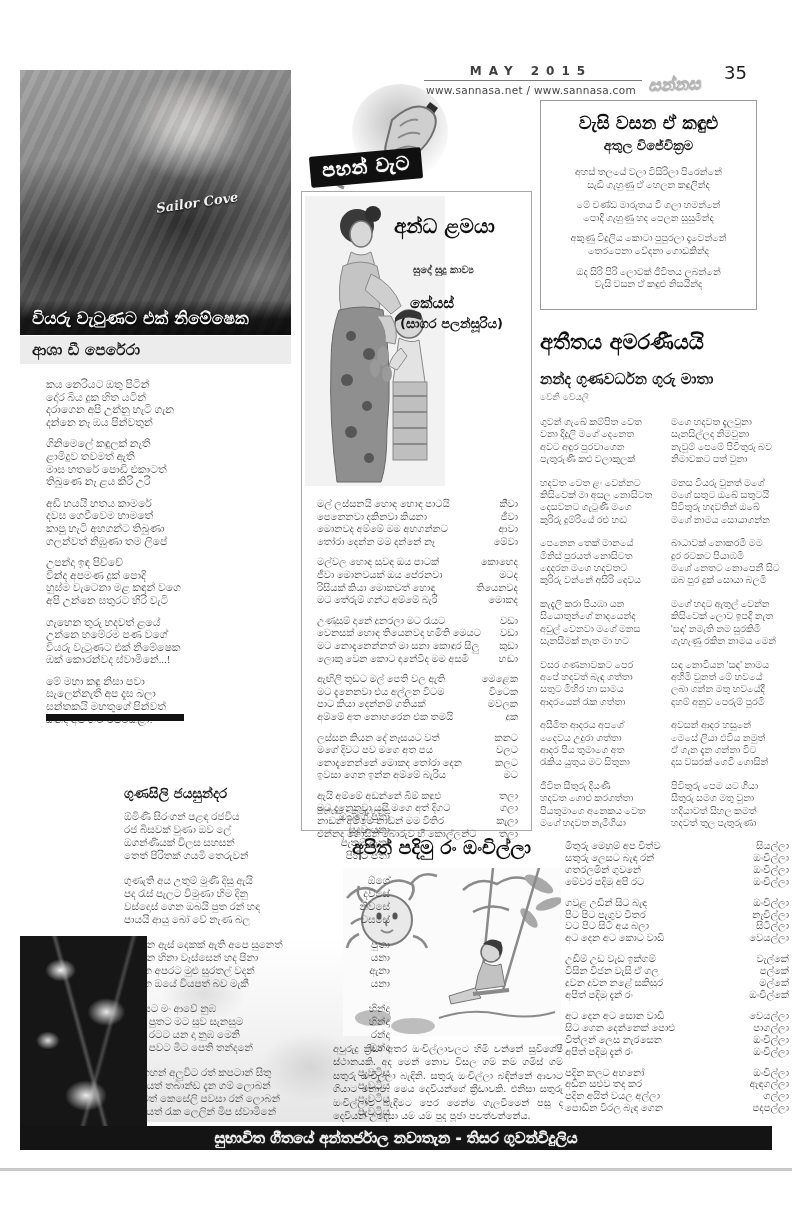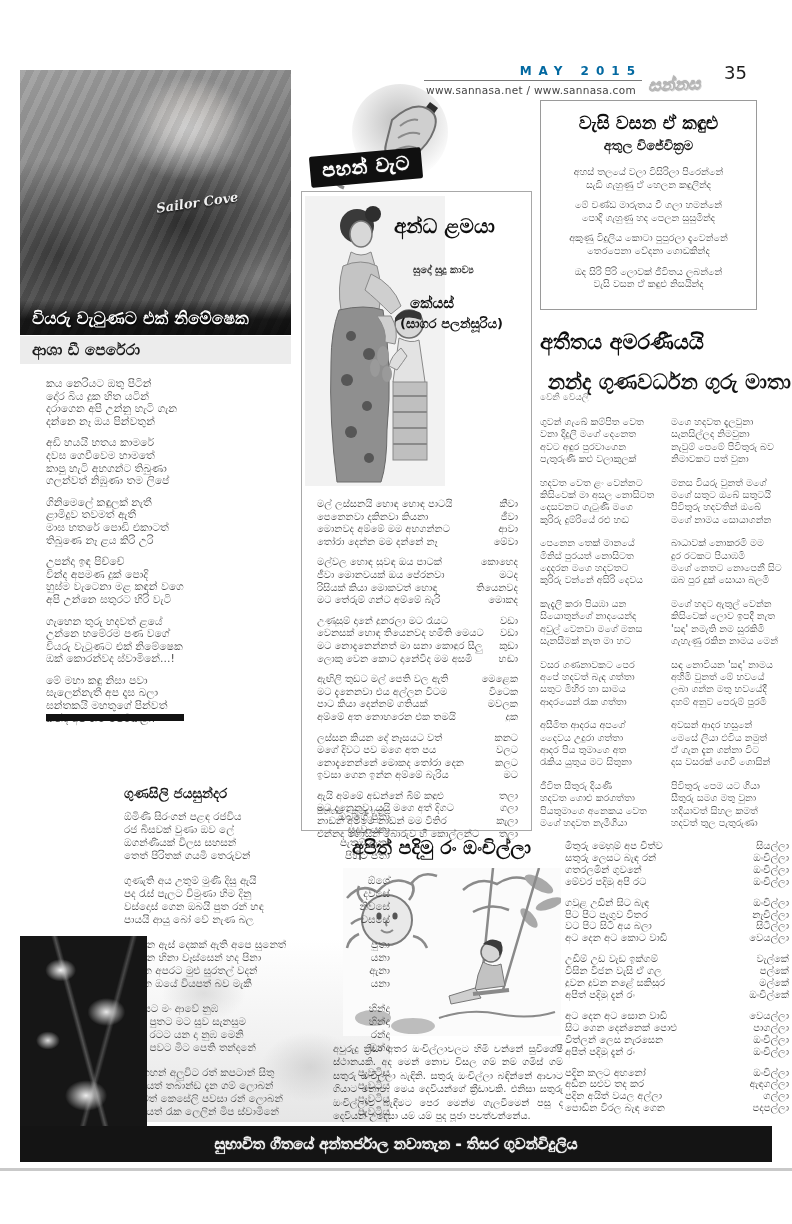--- a/index.html
+++ b/index.html
@@ -2,21 +2,21 @@
 <html><head>
 <meta charset="utf-8">
 <style>
   * { margin:0; padding:0; box-sizing:border-box; }
   html,body { background:#fff; }
   body { font-family:"DejaVu Sans","Liberation Sans",sans-serif; color:#222; }
   .page { position:relative; width:792px; height:1224px; background:#fff; overflow:hidden; }
   .abs { position:absolute; }
 
   
-  .hdr-date { font-size:12px; letter-spacing:7px; font-weight:bold; color:#0369a1; text-align:right; }
+  .hdr-date { font-size:12px; letter-spacing:7px; font-weight:bold; color:#404040; text-align:center; }
   .hdr-rule { background:#7a7a7a; height:1px; }
   .hdr-web { font-size:10.5px; color:#444; text-align:center; letter-spacing:.3px; }
   .masthead { font-style:italic; font-weight:bold; font-size:17px; color:#b9b9b9;
               text-shadow:0 0 1px #8a8a8a, 1px 1px 0 #d9d9d9; transform:rotate(-2deg); }
   .pagenum { font-size:18px; color:#1d1d1d;text-align:center; }
 
   
   .woman-photo { width:271px; height:265px; overflow:hidden;
     background:
       radial-gradient(95px 75px at 62% 22%, #cdcdcd, rgba(205,205,205,0) 70%),
@@ -30,21 +30,21 @@
   .shirt-text { position:absolute; left:50%; top:47%; transform:rotate(-8deg);
       font-family:"DejaVu Serif",serif; font-style:italic; font-weight:bold;
       color:#efefef; font-size:13px; text-shadow:0 1px 2px #000; }
   .photo-title-band { position:absolute; left:0; right:0; bottom:0; padding:8px 12px 7px;
       background:linear-gradient(180deg, rgba(0,0,0,0), rgba(0,0,0,.72) 55%);
       color:#fff; font-weight:bold; font-size:17px; text-shadow:1px 1px 2px #000; }
   .author-band { width:271px; height:28px; background:#ececec; display:flex; align-items:center;
       padding-left:12px; font-weight:bold; font-size:15.5px; color:#1c1c1c; }
 
   
-  .stanzas .stanza { margin-bottom:9px; }
+  .stanzas .stanza { margin-bottom:9px;font-family:Liberation Serif, serif; }
   .pline { white-space:nowrap; }
   .body-sm { font-size:10px; line-height:12.6px; color:#4b4b4b; }
   .body-left { font-size:10.8px; line-height:12.6px; color:#4b4b4b; }
   .kline { display:flex; justify-content:space-between; white-space:nowrap; }
   .kline .rh { text-align:right; }
 
   .divider { background:#121212; }
 
   .g-title { font-weight:bold; font-size:18px; line-height:23px; color:#141414; }
   .g-author { font-weight:bold; font-size:13.5px; color:#1a1a1a; margin-top:7px; }
@@ -78,32 +78,32 @@
   .bc-credit { font-size:8.5px; color:#555; }
 
   
   .rain-box { width:217px; height:210px; border:1px solid #9a9a9a; text-align:center; padding-top:11px; }
   .rain-title { font-weight:bold; font-size:18px; color:#101010; }
   .rain-author { font-weight:bold; font-size:13px; color:#1a1a1a; margin-top:4px; }
   .rain-box .stanza { margin-bottom:8px; }
   .rain-lines { margin-top:12px; font-size:9.6px; line-height:12.6px; color:#4b4b4b; }
 
   .past-title { font-weight:bold; font-size:21px; color:#0e0e0e; }
-  .past-sub { font-weight:bold; font-size:21px; color:#161616;margin-left:8px; }
+  .past-sub { font-weight:bold; font-size:15px; color:#161616; }
   .past-byline { font-size:9px; color:#6a6a6a; }
   .two-col { display:flex; gap:12px; }
   .two-col .col { width:119px; }
   .two-col .stanza { margin-bottom:11px; }
   .two-col .pline { font-size:9.6px; line-height:12.4px; color:#4b4b4b; }
 
   .swing-title { font-weight:bold; font-size:19px; color:#0f0f0f; }
   .prose { font-size:9.8px; line-height:13.4px; color:#3f3f3f; text-align:justify; }
 
   
-  .banner { width:752px; height:36px; background:#141414; display:flex; align-items:center;
+  .banner { width:752px; height:24px; background:#141414; display:flex; align-items:center;
       justify-content:center; gap:10px; }
   .banner .sin { color:#f0f0f0; font-size:15px; font-weight:bold; text-shadow:0 0 1px #fff; }
   .banner .url { color:#ffffff; font-size:23px; font-weight:bold; }
   .page-edge { background:#c9c9c9; }
 
   svg .ln { stroke:#8a8a8a; fill:none; }
 </style>
 </head>
 <body>
 
@@ -129,33 +129,33 @@
 
         <div class="pline">කය නෙරියට ඔතු පිටින්</div>
           <div class="pline">දෝර බිය දුක හිත යටින්</div>
           <div class="pline">දරාගෙන අපි උන්නු හැටි ගැන</div>
           <div class="pline">දන්නෙ නෑ ඔය පින්වතුන්</div>
         </div>
       </div>
       <div class="stanza">
         <div>
 
+        <div class="pline">ගිනිමෙලේ කඳුලක් නැතී</div>
+          <div class="pline">ළාමිදුව තවමත් ඇතී</div>
+          <div class="pline">මාස හතරේ පොඩි එකාටත්</div>
+          <div class="pline">තිබුණෙ නෑ ළය කිරි උරි</div>
+        </div>
+      </div>
+      <div class="stanza">
+        <div>
+
         <div class="pline">අඩි හයයි හතය කාමරේ</div>
           <div class="pline">දවස ගෙවීවෙම හාමතේ</div>
           <div class="pline">කාපු හැටි අහගන්ට තිබුණා</div>
           <div class="pline">ගලන්වත් නිඹුණා තම ලිපේ</div>
-        </div>
-      </div>
-      <div class="stanza">
-        <div>
-
-        <div class="pline">ගිනිමෙලේ කඳුලක් නැතී</div>
-          <div class="pline">ළාමිදුව තවමත් ඇතී</div>
-          <div class="pline">මාස හතරේ පොඩි එකාටත්</div>
-          <div class="pline">තිබුණෙ නෑ ළය කිරි උරි</div>
         </div>
       </div>
       <div class="stanza">
         <div>
 
         <div class="pline">උපන්දා ඉඳ පිච්චේ</div>
           <div class="pline">වින්ද අපමණ දුක් පොදි</div>
           <div class="pline">හුස්ම වැටෙනා මළ කඳන් වගෙ</div>
           <div class="pline">අපි උන්නෙ සතුරට හිරි වැටි</div>
         </div>

